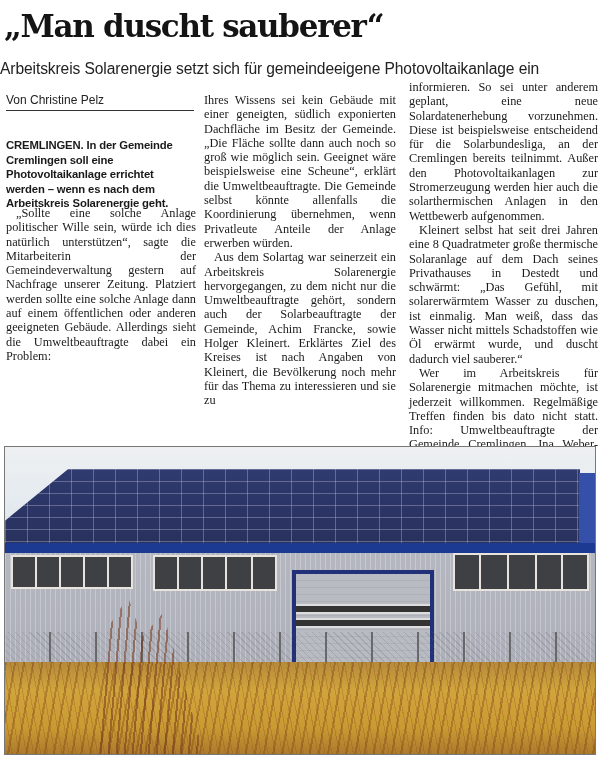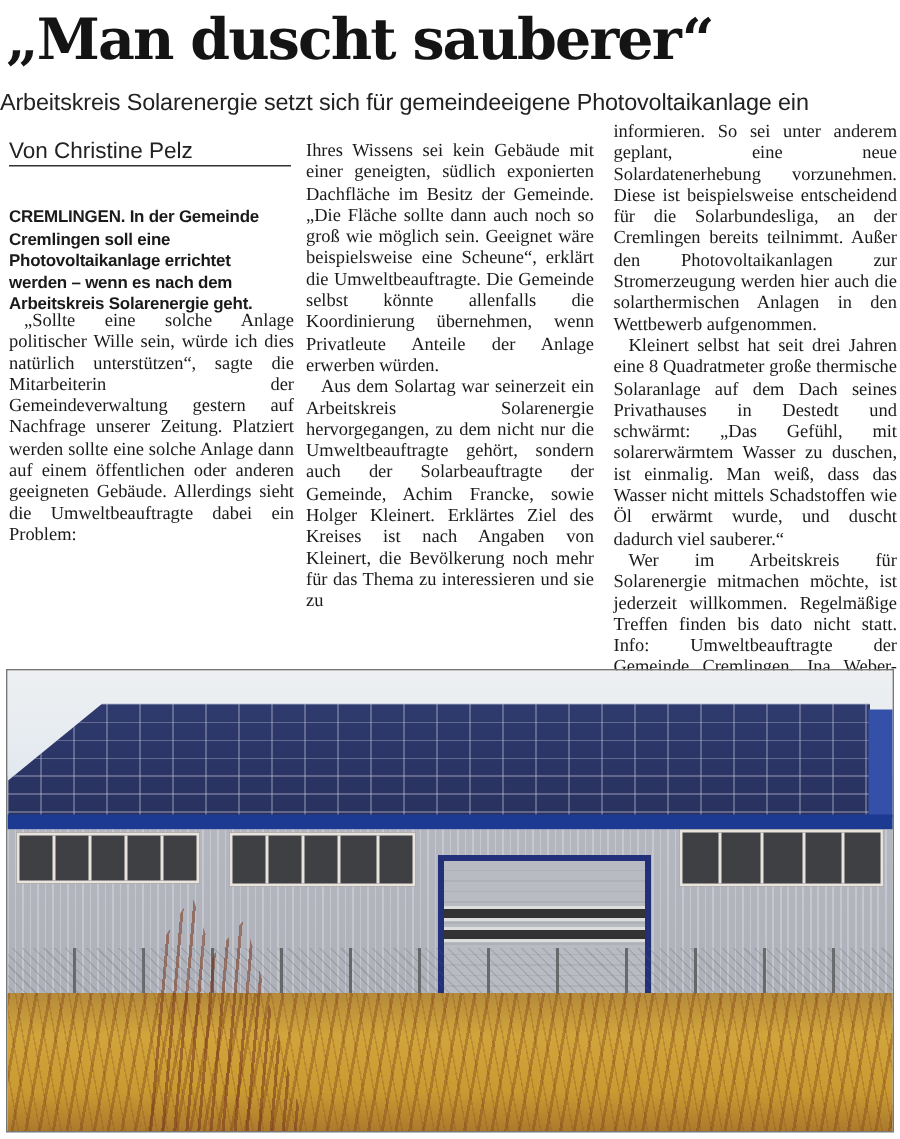--- a/index.html
+++ b/index.html
@@ -2,33 +2,33 @@
 <html><head>
 <meta charset="utf-8">
 <style>
   * { margin: 0; padding: 0; box-sizing: border-box; }
   html, body { width: 600px; height: 759px; background: #ffffff; overflow: hidden; }
   body { position: relative; color: #1a1a1a; }
 
   .headline {
     position: absolute; left: 4px; top: 2px; width: 596px;
     font-family: "DejaVu Serif", serif; font-weight: bold;
-    font-size: 38px; line-height: 48px; letter-spacing: -1.3px; color: #141414;
+    font-size: 31px; line-height: 48px; letter-spacing: -1.3px; color: #141414;
     white-space: nowrap;
   }
   .subhead {
     position: absolute; left: 0; top: 58px; width: 594px;
     font-family: "Liberation Sans", sans-serif;
     font-size: 15.6px; line-height: 22px; color: #222; white-space: nowrap;
     letter-spacing: -0.1px;
   }
 
   .byline {
     position: absolute; left: 6px; top: 93px; width: 188px;
-    font-family: "Liberation Sans", sans-serif; font-size: 15px; line-height: 15px;
+    font-family: "Liberation Sans", sans-serif; font-size: 12px; line-height: 15px;
     color: #222; padding-bottom: 2px; border-bottom: 1.2px solid #333;
   }
 
   .lead {
     position: absolute; left: 6px; top: 138px; width: 188px;
     font-family: "Liberation Sans", sans-serif; font-weight: bold;
     font-size: 11.3px; line-height: 14.6px; color: #1a1a1a;
     letter-spacing: -0.15px;
   }
 

